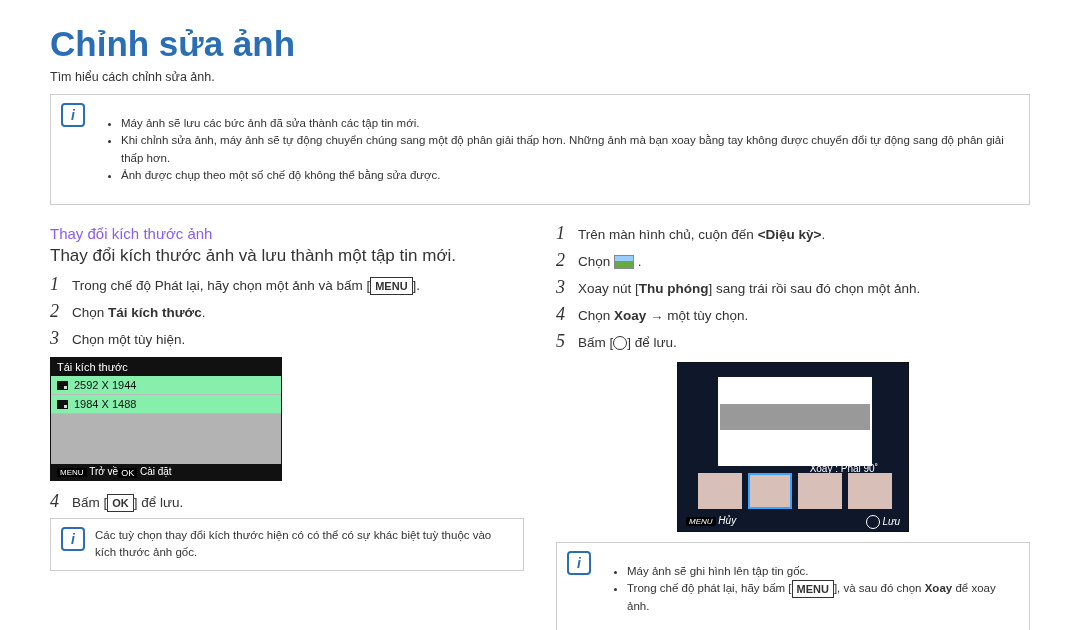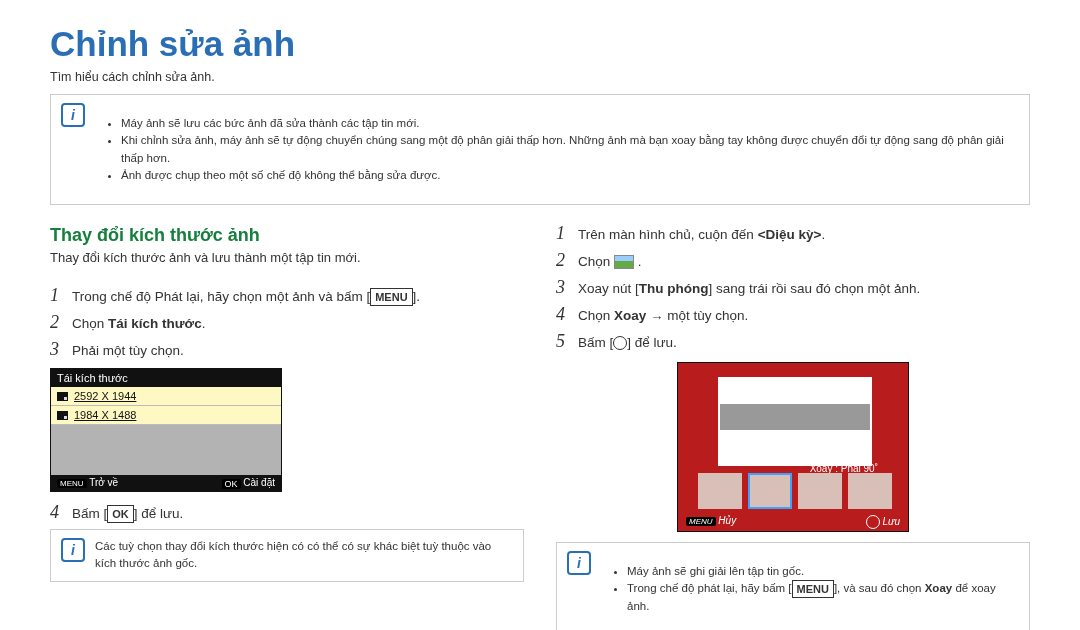--- a/index.html
+++ b/index.html
@@ -50,28 +50,28 @@
     line-height: 1.5;
   }
   .columns {
     display: flex;
     gap: 32px;
   }
   .col {
     flex: 1;
   }
   h2 {
-    color: #15803d;
-    font-size: 18px;
-    font-weight: bold;
+    color: #8b5cf6;
+    font-size: 15px;
+    font-weight: normal;
     margin: 8px 0 4px 0;
   }
   .subintro {
-    font-size: 13px;
-    margin: 0 0 20px 0;
+    font-size: 17px;
+    margin: 0 0 8px 0;
   }
   .step {
     display: flex;
     align-items: baseline;
     gap: 8px;
     margin: 6px 0;
     font-size: 13.5px;
   }
   .step-num {
     font-family: Georgia, serif;
@@ -101,36 +101,34 @@
     font-size: 11px;
     color: #fff;
     background: #1a1a1a;
   }
   .cam-resize .hdr {
     background: #111;
     color: #fff;
     padding: 3px 6px;
   }
   .cam-resize .options {
-    background: #fef9c3;
+    background: #86efac;
     color: #111;
-    text-decoration: underline;
   }
   .cam-resize .options .row {
     padding: 3px 6px;
     display: flex;
     align-items: center;
     gap: 6px;
     border-bottom: 1px solid #bbb;
   }
   .cam-resize .gray-area { height: 50px; background: #b3b3b3; }
   .cam-resize .footer {
     background: #111;
     display: flex;
-    justify-content: space-between;
     padding: 2px 6px;
     font-size: 10px;
   }
   .cam-ok {
     display: inline-block;
     background: #000;
     color: #fff;
     font-size: 9px;
     padding: 0 3px;
     border-radius: 2px;
@@ -156,21 +154,21 @@
     position: absolute;
     right: 1px; bottom: 1px;
     width: 3px; height: 3px;
     background: #d9d9d9;
   }
 
   
   .cam-rotate {
     width: 230px;
     height: 168px;
-    background: #b91c1c;
+    background: #0f172a;
     color: #fff;
     position: relative;
     margin: 10px auto 10px auto;
     font-size: 10px;
     border: 1px solid #111;
   }
   .cam-rotate .big {
     position: absolute;
     top: 14px; left: 40px;
     width: 150px; height: 85px;
@@ -256,21 +254,21 @@
 
     <div class="step">
       <span class="step-num">2</span>
       <span>
         <span>Chọn </span><b>Tái kích thước</b><span>.</span>
       </span>
     </div>
 
     <div class="step">
       <span class="step-num">3</span>
-      <span>Phải một tùy chọn.</span>
+      <span>Chọn một tùy hiện.</span>
     </div>
 
     <div class="cam-resize">
       <div class="hdr">Tái kích thước</div>
       <div class="options">
         <div class="row">
             <span class="res-icon"></span>
             <span>2592 X 1944</span>
           </div>
         <div class="row">
@@ -346,21 +344,21 @@
       </div>
       <div class="footer">
         <span><span class="cam-menu">MENU</span> <span>Hủy</span></span>
         <span><span class="lamp-icon" style="border-color:#fff;"></span> <span>Lưu</span></span>
       </div>
     </div>
 
     <div class="note-box">
       <span class="note-icon">i</span>
       <ul>
-        <li>Máy ảnh sẽ ghi giải lên tập tin gốc.</li>
+        <li>Máy ảnh sẽ ghi hình lên tập tin gốc.</li>
         <li>
           <span>Trong chế độ phát lại, hãy bấm [</span><span class="kbd">MENU</span><span>], và sau đó chọn </span><b>Xoay</b><span> để xoay ảnh.</span>
         </li>
       </ul>
     </div>
   </div>
 </div>
 
 <div class="footer-line">
   <span>Phát lại/Chỉnh sửa</span>&nbsp;&nbsp;<b>78</b>

